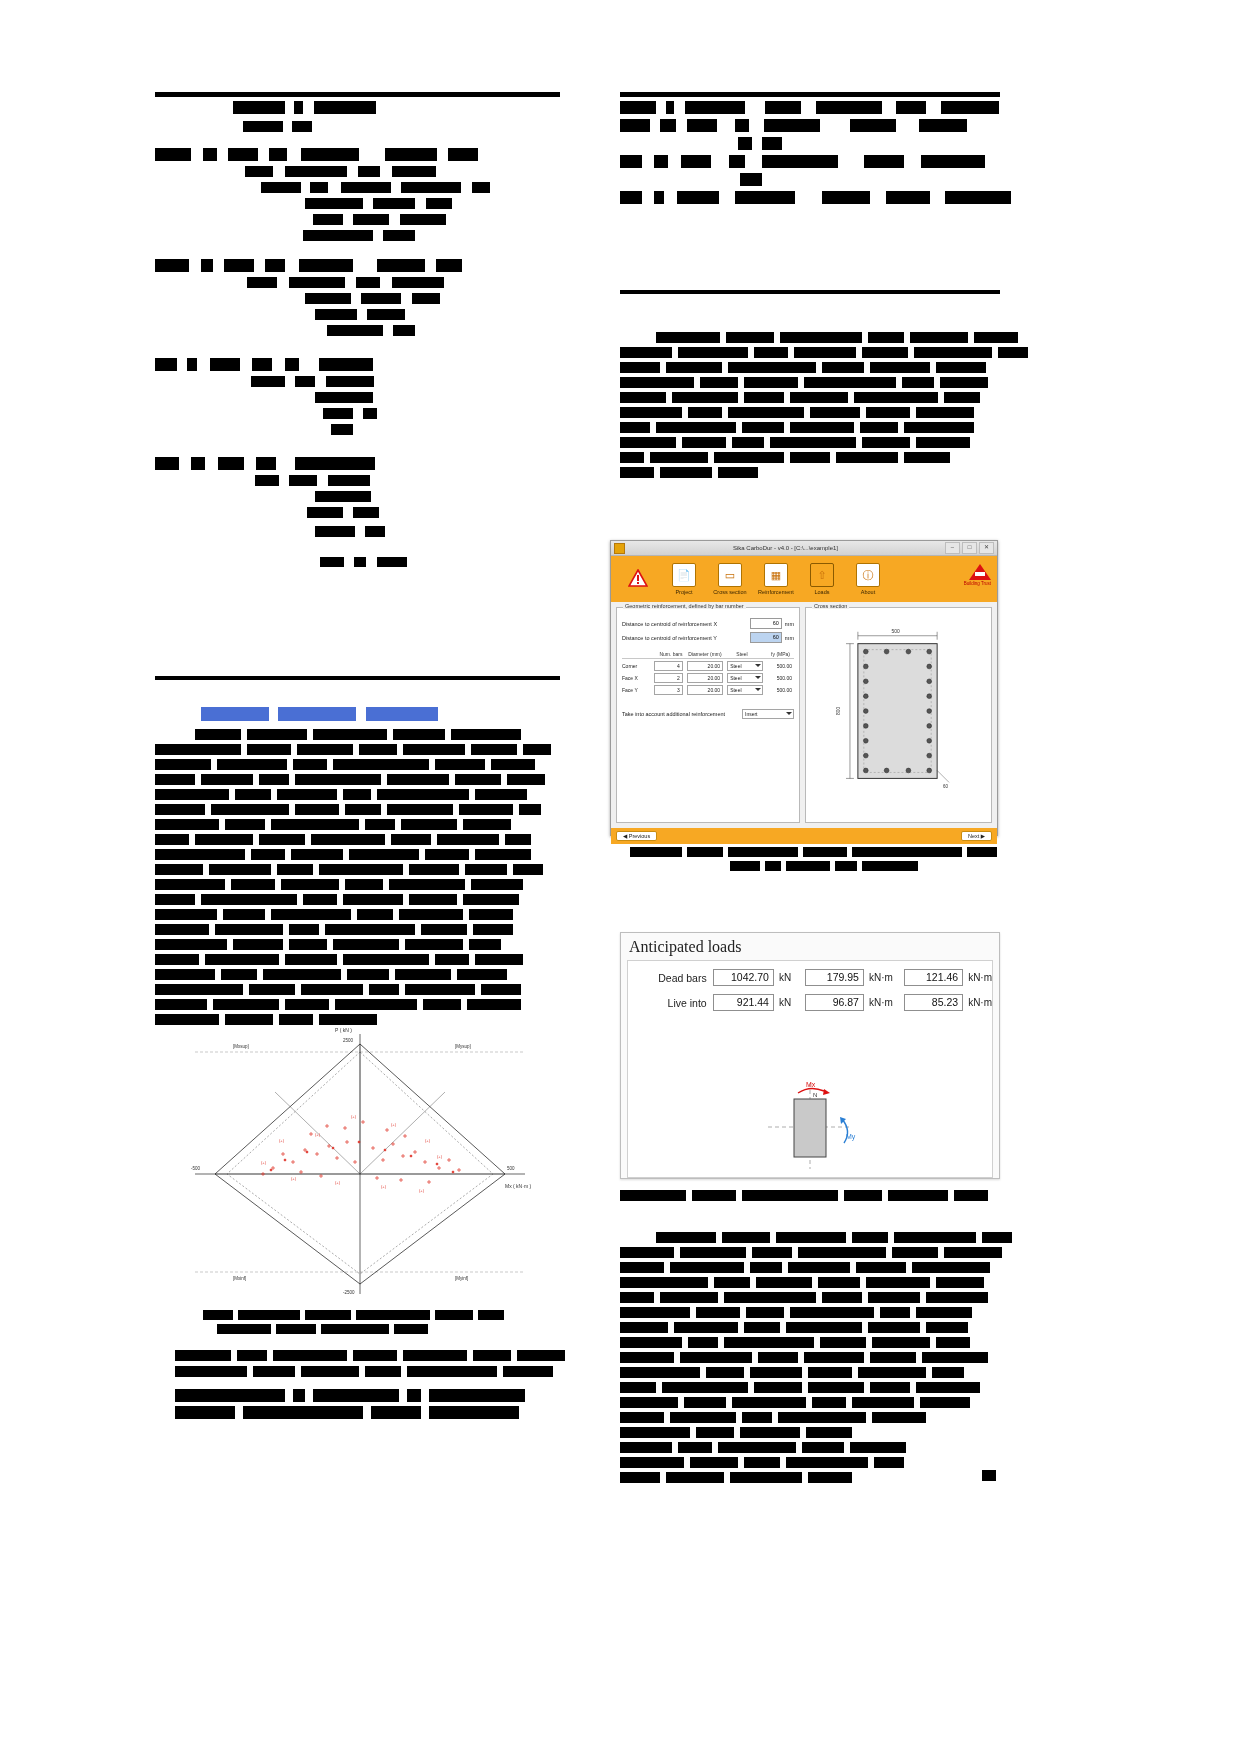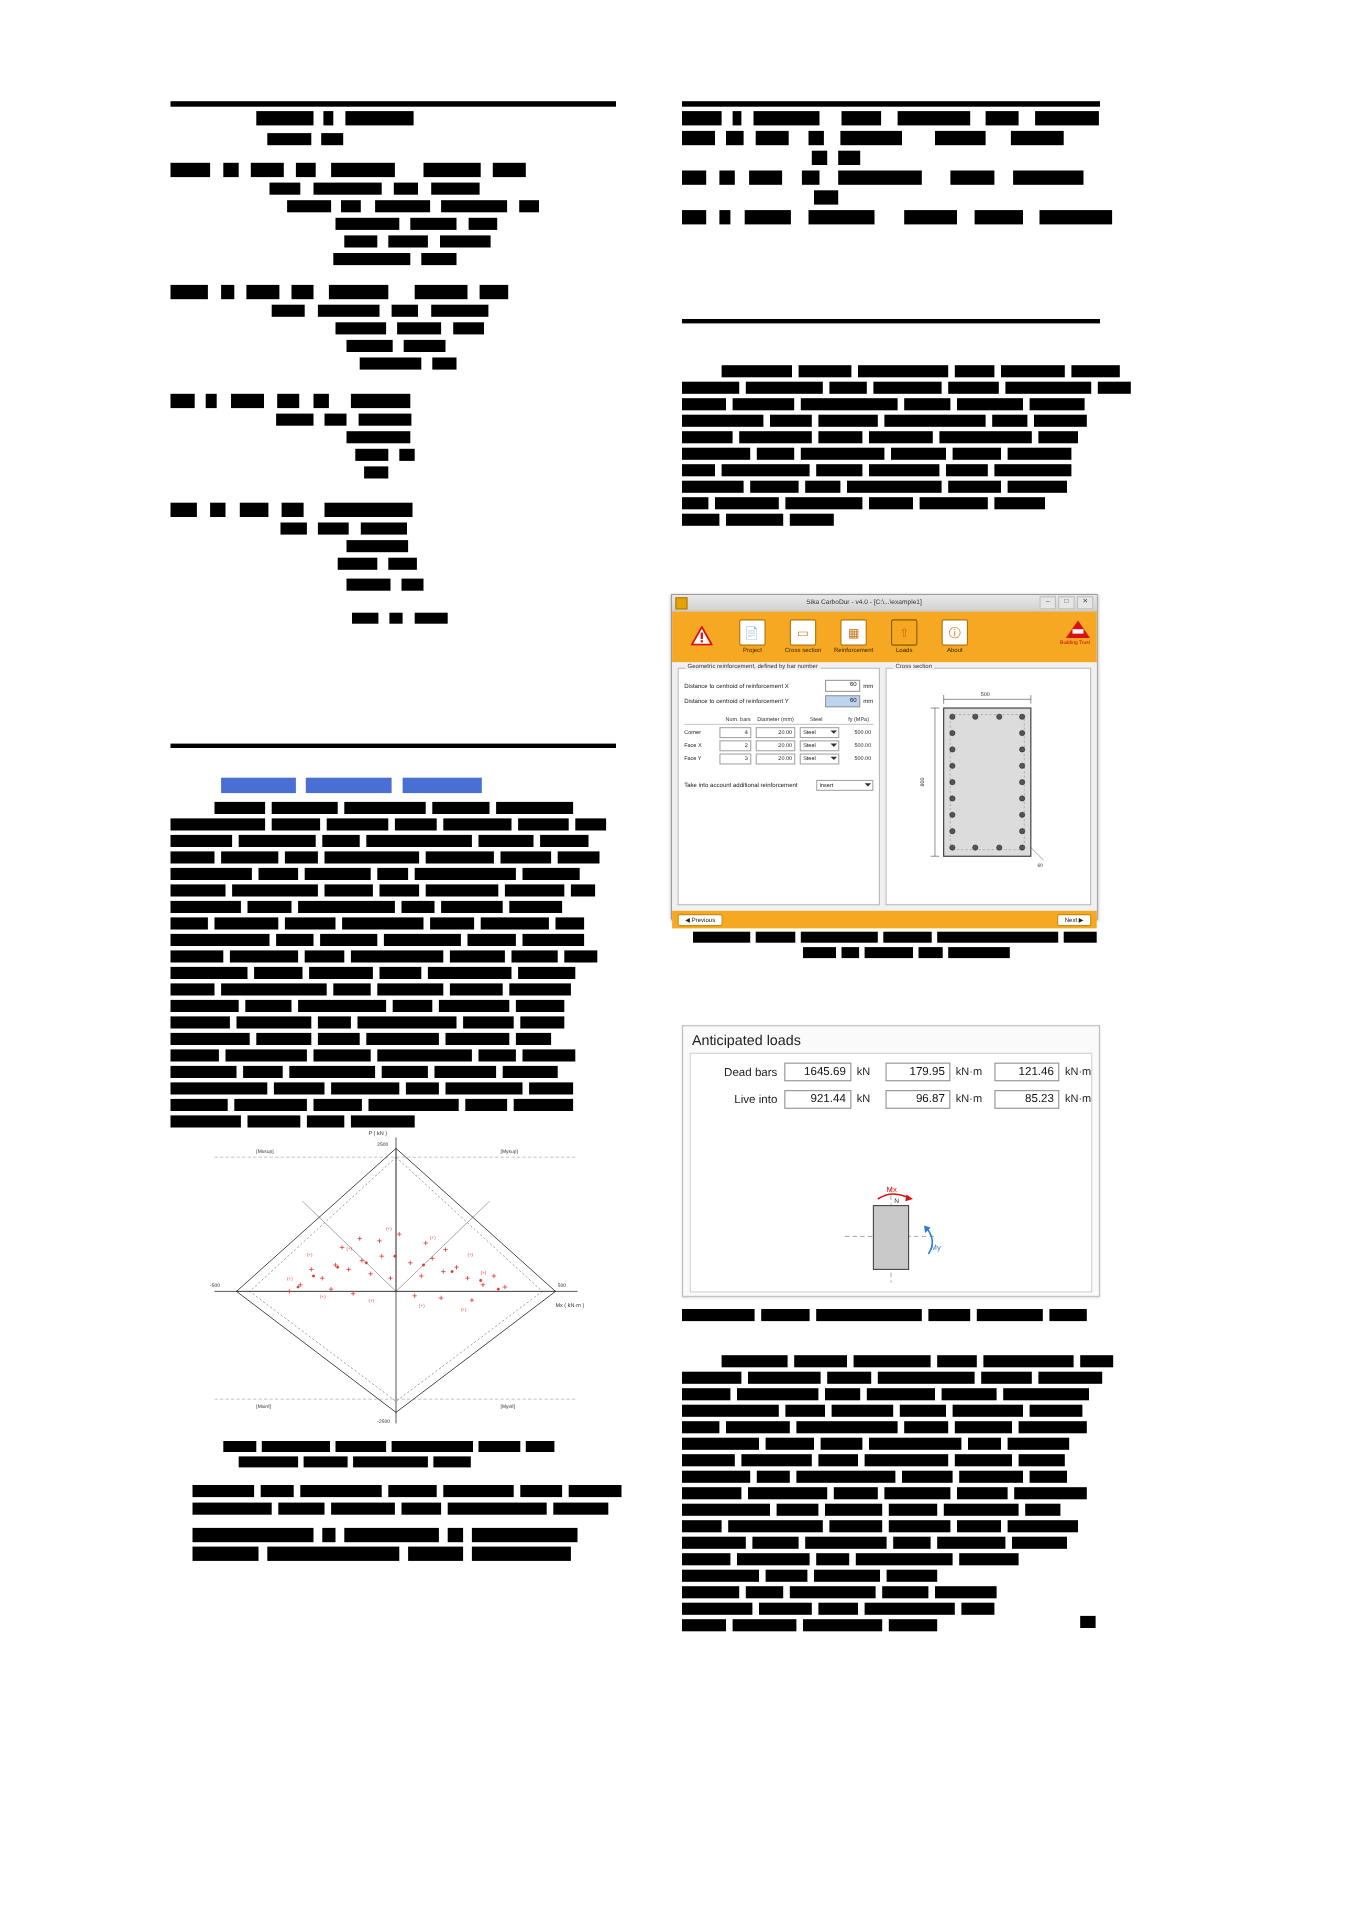--- a/index.html
+++ b/index.html
@@ -33,21 +33,21 @@
   .grid-r{display:flex;font-size:5px;color:#222;align-items:center;margin-top:2px;}
   .cellbox{border:1px solid #a5a5a5;background:#fff;height:8px;line-height:8px;font-size:5px;text-align:right;padding-right:2px;}
   .selbox{border:1px solid #a5a5a5;background:#fff;height:8px;line-height:8px;font-size:5px;padding-left:2px;position:relative;}
   .selbox:after{content:"";position:absolute;right:1px;top:2px;border-left:3px solid transparent;border-right:3px solid transparent;border-top:3px solid #333;}
   .statusbar{background:#f7a823;height:16px;display:flex;align-items:center;justify-content:space-between;padding:0 5px;}
   .navbtn{background:#fff;border:1px solid #c98c10;font-size:5.5px;padding:1px 6px;color:#222;border-radius:2px;}
   
   .xsec{position:relative;}
   
   .loads{position:absolute;border:1px solid #bdbdbd;background:#fafafa;box-shadow:0 1px 2px rgba(0,0,0,.15);}
-  .loads-title{font-size:13px;color:#222;padding:5px 8px 2px 8px;}
+  .loads-title{font-size:16px;color:#222;padding:5px 8px 2px 8px;font-family:Liberation Serif, serif;}
   .loads-inner{border:1px solid #d0d0d0;background:#fff;margin:2px 6px 6px 6px;height:216px;position:relative;}
   .lhead{display:flex;align-items:center;font-size:10.5px;color:#222;padding:8px 0 0 0;}
   .chk{width:9px;height:9px;border:1px solid #777;background:#fff;display:inline-block;margin-right:4px;position:relative;}
   .chk:after{content:"\2713";position:absolute;left:0px;top:-3px;font-size:9px;color:#1a1a1a;}
   .lrow{display:flex;align-items:center;font-size:10.5px;color:#222;margin-top:8px;}
   .lfield{border:1px solid #8f8f8f;background:#fff;height:15px;line-height:15px;font-size:10.5px;text-align:right;padding:0 4px;color:#111;}
   .lunit{font-size:10px;margin-left:5px;color:#222;}
   
   .ldiag{position:absolute;left:0;right:0;bottom:6px;height:92px;}
   
@@ -551,21 +551,21 @@
       <div class="rline" style="margin-top:4px;padding-left:100px;"><span class="rd" style="width:30px;height:10px;"></span><span class="rd" style="width:16px;height:10px;margin-left:5px;"></span><span class="rd" style="width:44px;height:10px;margin-left:5px;"></span><span class="rd" style="width:22px;height:10px;margin-left:5px;"></span><span class="rd" style="width:56px;height:10px;margin-left:5px;"></span></div>
     </div>
 
     <div class="loads" style="left:0;top:840px;width:378px;height:245px;">
       <div class="loads-title">Anticipated loads</div>
       <div class="loads-inner">
 
 
         <div class="lrow">
           <span style="width:86px;text-align:right;padding-right:6px;">Dead bars</span>
-          <span class="lfield" style="width:56px;">1645.69</span>
+          <span class="lfield" style="width:56px;">1042.70</span>
           <span class="lunit" style="width:28px;">kN</span>
           <span class="lfield" style="width:54px;">179.95</span>
           <span class="lunit" style="width:38px;">kN·m</span>
           <span class="lfield" style="width:54px;">121.46</span>
           <span class="lunit">kN·m</span>
         </div>
 
         <div class="lrow">
           <span style="width:86px;text-align:right;padding-right:6px;">Live into</span>
           <span class="lfield" style="width:56px;">921.44</span>

